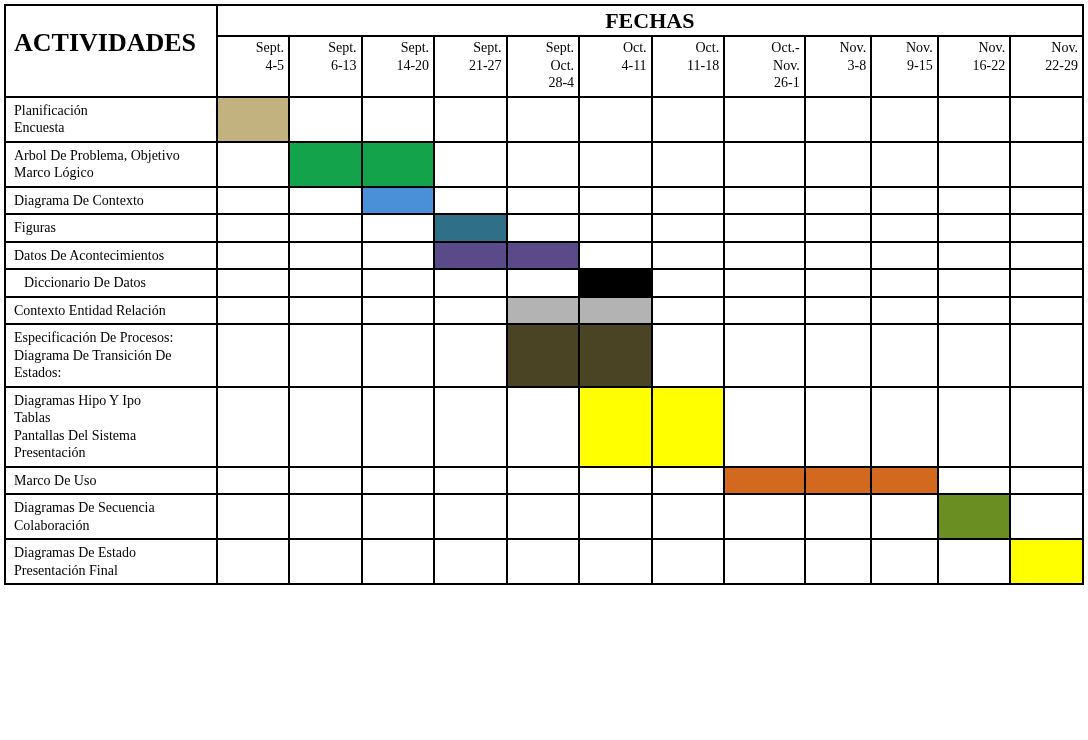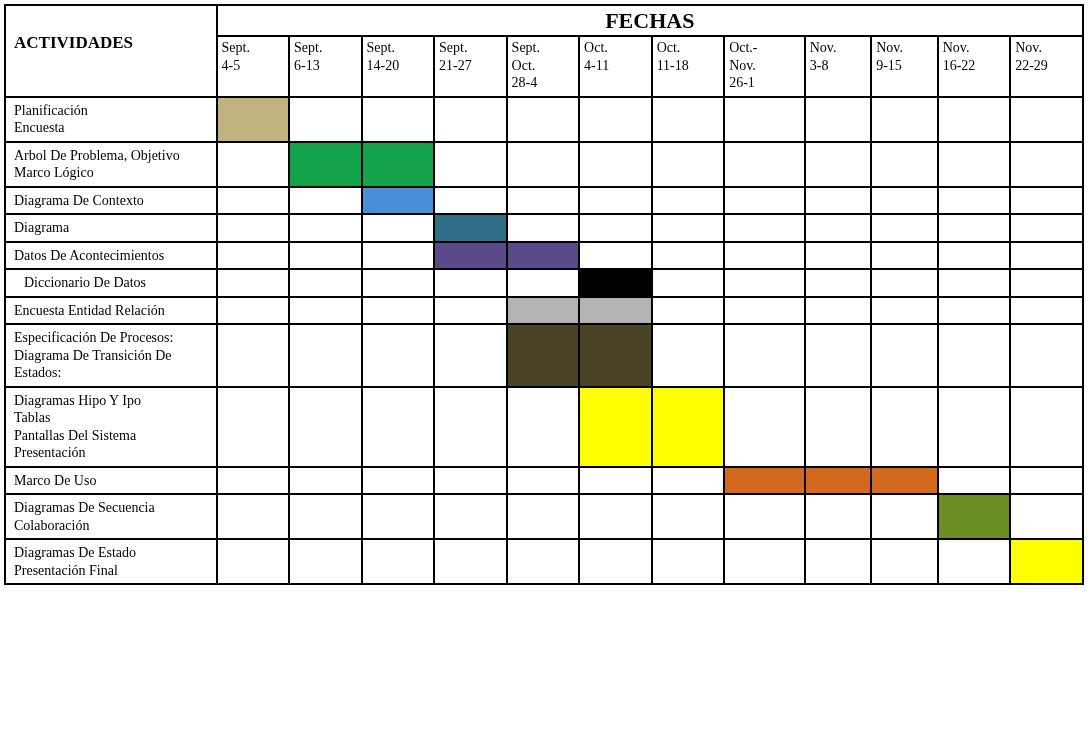--- a/index.html
+++ b/index.html
@@ -1,21 +1,21 @@
 <!DOCTYPE html>
 <html><head>
   <meta charset="utf-8">
   <style>
     * { box-sizing: border-box; margin: 0; padding: 0; }
     body { font-family: "Times New Roman", Times, serif; background: #fff; padding: 4px; }
     table { border-collapse: collapse; width: 1080px; table-layout: fixed; }
     th, td { border: 2px solid #000; }
-    .hdr-act { text-align: left; padding: 8px 6px 24px 8px; font-size: 17px; font-weight: bold; }
+    .hdr-act { text-align: left; padding: 8px 6px 24px 8px; font-size: 26px; font-weight: bold; }
     .hdr-fechas { text-align: center; font-size: 22px; font-weight: bold; padding: 2px 0 1px; }
-    .date-cell { text-align: left; font-size: 14px; padding: 2px 4px 4px 4px; vertical-align: top; font-weight: normal; line-height: 1.25; }
+    .date-cell { text-align: right; font-size: 14px; padding: 2px 4px 4px 4px; vertical-align: top; font-weight: normal; line-height: 1.25; }
     .act-cell { text-align: left; font-size: 14px; padding: 4px 6px 4px 8px; vertical-align: top; line-height: 1.25; text-align: justify; border-radius: 18px; }
     .act-cell.indent { padding-left: 18px; }
     .cell { height: 100%; }
   </style>
 </head>
 <body>
 
 <table>
   <colgroup>
     <col style="width:210px">
@@ -92,21 +92,21 @@
         <td class="cell"></td>
         <td class="cell"></td>
         <td class="cell"></td>
         <td class="cell"></td>
         <td class="cell"></td>
         <td class="cell"></td>
         <td class="cell"></td>
         <td class="cell"></td>
       </tr>
       <tr>
-        <td class="act-cell">Diagrama</td>
+        <td class="act-cell">Figuras</td>
         <td class="cell"></td>
         <td class="cell"></td>
         <td class="cell"></td>
         <td class="cell" style="background: rgb(47, 111, 135);"></td>
         <td class="cell"></td>
         <td class="cell"></td>
         <td class="cell"></td>
         <td class="cell"></td>
         <td class="cell"></td>
         <td class="cell"></td>
@@ -137,21 +137,21 @@
         <td class="cell"></td>
         <td class="cell" style="background: rgb(0, 0, 0);"></td>
         <td class="cell"></td>
         <td class="cell"></td>
         <td class="cell"></td>
         <td class="cell"></td>
         <td class="cell"></td>
         <td class="cell"></td>
       </tr>
       <tr>
-        <td class="act-cell">Encuesta Entidad Relación</td>
+        <td class="act-cell">Contexto Entidad Relación</td>
         <td class="cell"></td>
         <td class="cell"></td>
         <td class="cell"></td>
         <td class="cell"></td>
         <td class="cell" style="background: rgb(179, 179, 179);"></td>
         <td class="cell" style="background: rgb(179, 179, 179);"></td>
         <td class="cell"></td>
         <td class="cell"></td>
         <td class="cell"></td>
         <td class="cell"></td>

